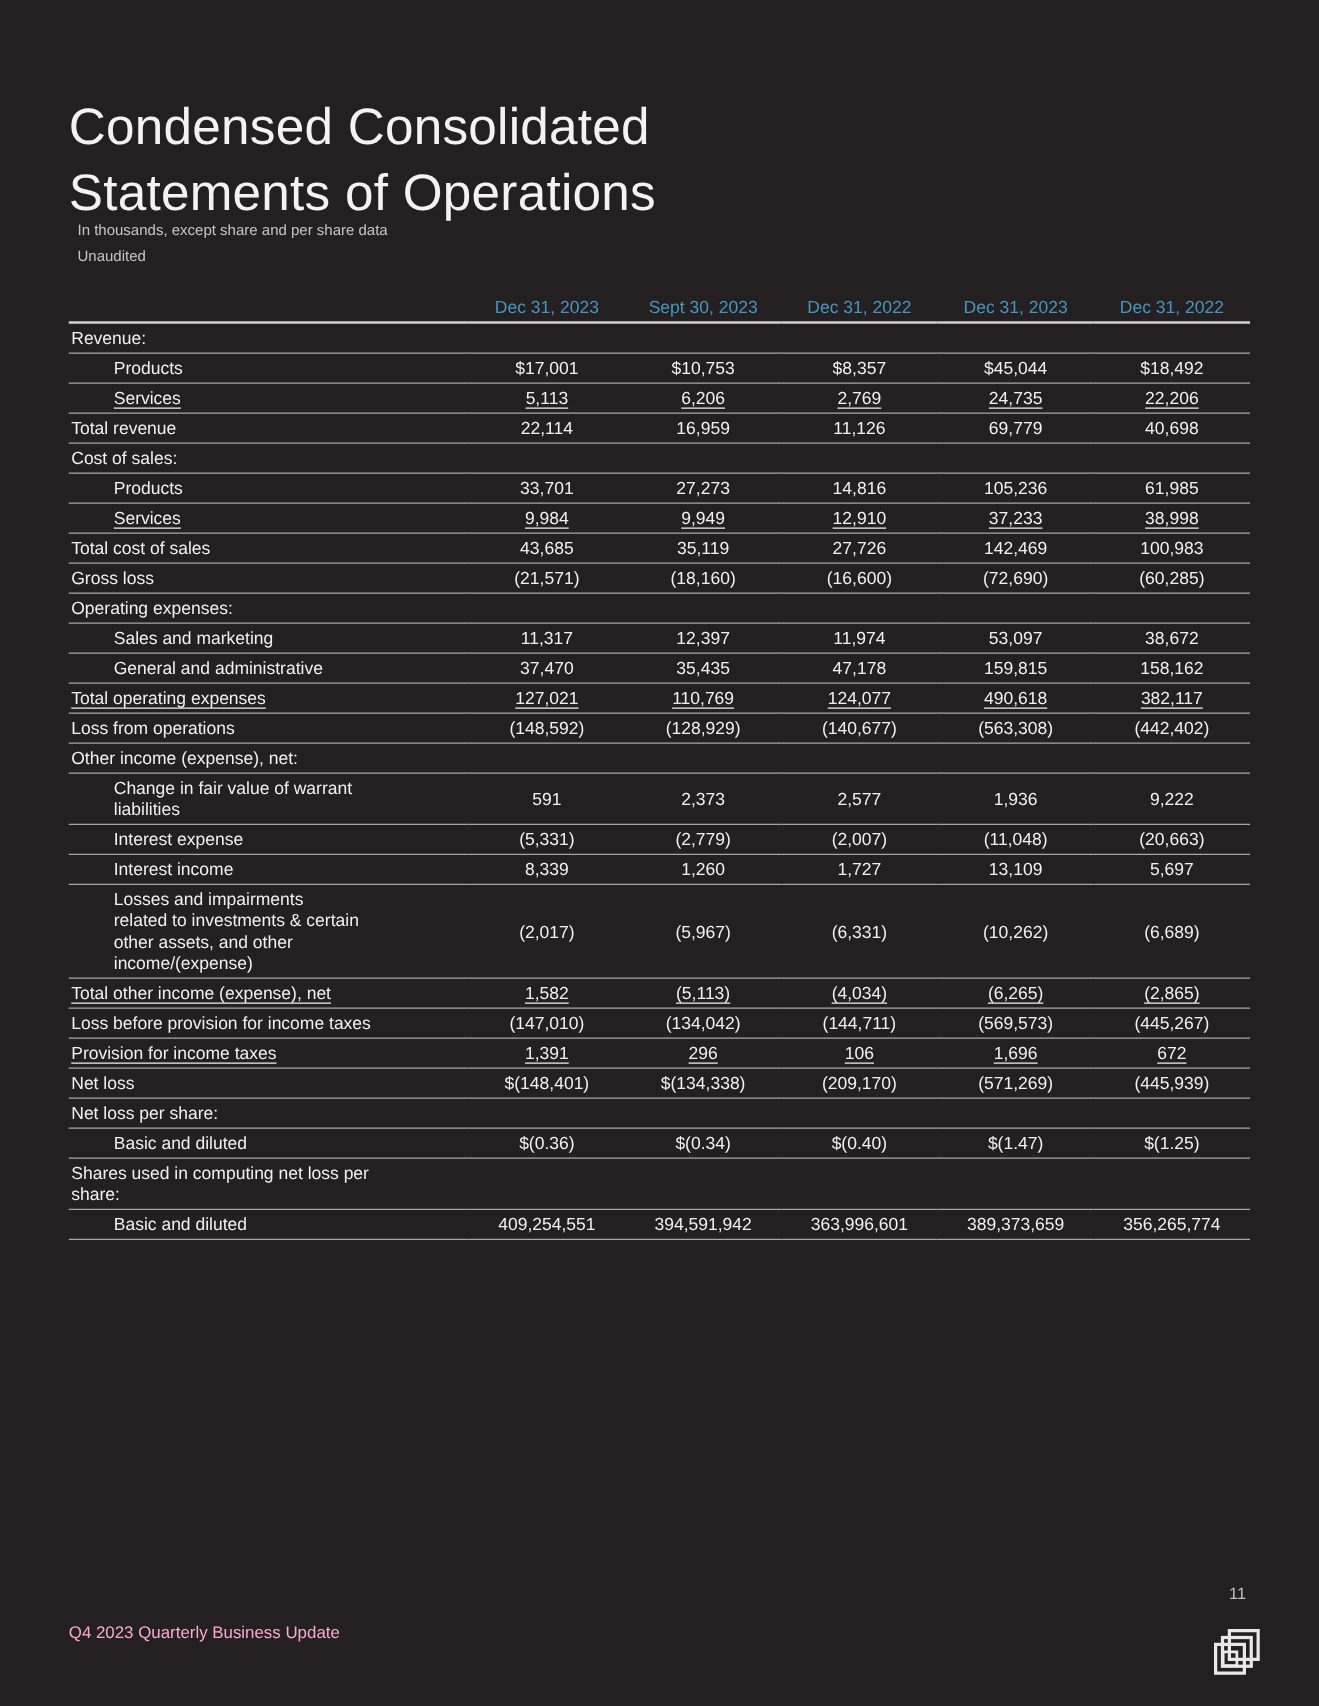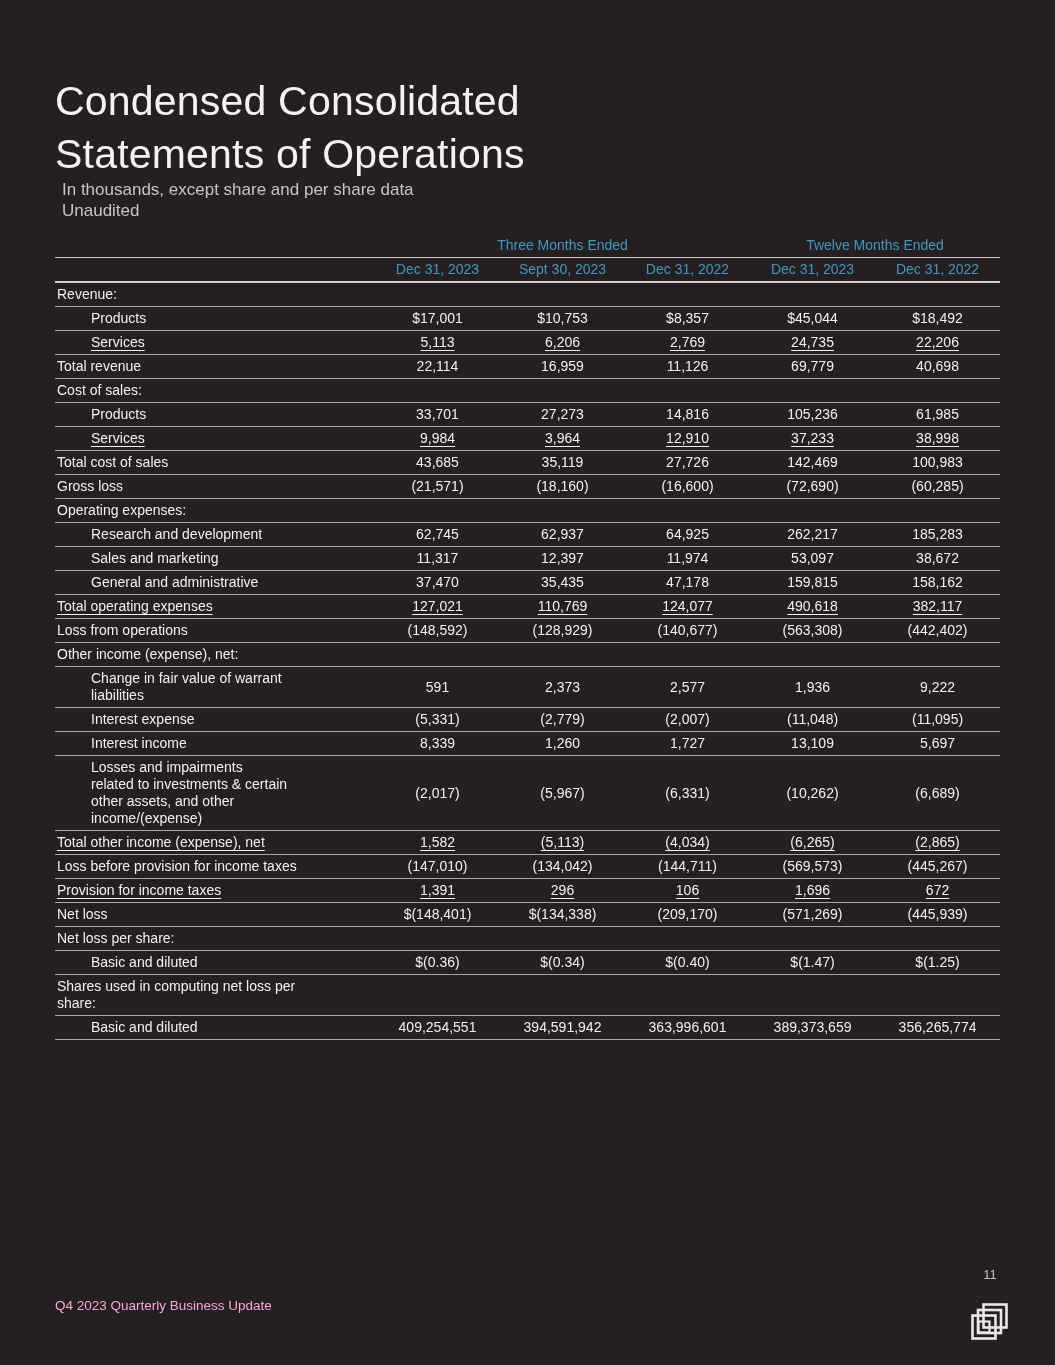--- a/index.html
+++ b/index.html
@@ -10,21 +10,21 @@
     position:relative;overflow:hidden;
     -webkit-font-smoothing:antialiased;
   }
   .title{
     position:absolute;left:55px;top:48px;
     font-size:41px;line-height:53px;font-weight:400;
     color:#f4f2f2;letter-spacing:0.2px;white-space:pre-line;
   }
   .subtitle{
     position:absolute;left:62px;top:162px;
-    font-size:17px;line-height:21px;color:#c7c4c4;white-space:pre-line;
+    font-size:12px;line-height:21px;color:#c7c4c4;white-space:pre-line;
   }
   table.fin{
     position:absolute;left:55px;top:234px;width:945px;
     border-collapse:collapse;table-layout:fixed;
   }
   table.fin td{
     border-bottom:1px solid #a8a5a5;
     color:#f2f0f0;font-size:14px;line-height:17px;
     padding:3px 2px;height:23px;box-sizing:border-box;
     vertical-align:middle;font-weight:400;
@@ -55,25 +55,20 @@
 <table class="fin">
     <colgroup>
       <col style="width: 320px;">
       <col style="width: 125px;">
       <col style="width: 125px;">
       <col style="width: 125px;">
       <col style="width: 125px;">
       <col style="width: 125px;">
     </colgroup>
     <thead>
-      <tr class="grp-row">
-        <td class="lbl"></td>
-        <td class="grp" colspan="3">Three Months Ended</td>
-        <td class="grp" colspan="2">Twelve Months Ended</td>
-      </tr>
       <tr class="date-row">
         <td class="lbl"></td>
         <td class="dt">Dec 31, 2023</td>
         <td class="dt">Sept 30, 2023</td>
         <td class="dt">Dec 31, 2022</td>
         <td class="dt">Dec 31, 2023</td>
         <td class="dt">Dec 31, 2022</td>
       </tr>
     </thead>
     <tbody>
@@ -121,21 +116,21 @@
         <td class="lbl">Products</td>
         <td class="val">33,701</td>
         <td class="val">27,273</td>
         <td class="val">14,816</td>
         <td class="val">105,236</td>
         <td class="val">61,985</td>
       </tr>
       <tr class="indent ul">
         <td class="lbl">Services</td>
         <td class="val">9,984</td>
-        <td class="val">3,964</td>
+        <td class="val">9,949</td>
         <td class="val">12,910</td>
         <td class="val">37,233</td>
         <td class="val">38,998</td>
       </tr>
       <tr class="total">
         <td class="lbl">Total cost of sales</td>
         <td class="val">43,685</td>
         <td class="val">35,119</td>
         <td class="val">27,726</td>
         <td class="val">142,469</td>
@@ -149,28 +144,20 @@
         <td class="val">(72,690)</td>
         <td class="val">(60,285)</td>
       </tr>
       <tr class="section">
         <td class="lbl">Operating expenses:</td>
         <td class="val"></td>
         <td class="val"></td>
         <td class="val"></td>
         <td class="val"></td>
         <td class="val"></td>
-      </tr>
-      <tr class="indent">
-        <td class="lbl">Research and development</td>
-        <td class="val">62,745</td>
-        <td class="val">62,937</td>
-        <td class="val">64,925</td>
-        <td class="val">262,217</td>
-        <td class="val">185,283</td>
       </tr>
       <tr class="indent">
         <td class="lbl">Sales and marketing</td>
         <td class="val">11,317</td>
         <td class="val">12,397</td>
         <td class="val">11,974</td>
         <td class="val">53,097</td>
         <td class="val">38,672</td>
       </tr>
       <tr class="indent">
@@ -213,21 +200,21 @@
         <td class="val">2,577</td>
         <td class="val">1,936</td>
         <td class="val">9,222</td>
       </tr>
       <tr class="indent">
         <td class="lbl">Interest expense</td>
         <td class="val">(5,331)</td>
         <td class="val">(2,779)</td>
         <td class="val">(2,007)</td>
         <td class="val">(11,048)</td>
-        <td class="val">(11,095)</td>
+        <td class="val">(20,663)</td>
       </tr>
       <tr class="indent">
         <td class="lbl">Interest income</td>
         <td class="val">8,339</td>
         <td class="val">1,260</td>
         <td class="val">1,727</td>
         <td class="val">13,109</td>
         <td class="val">5,697</td>
       </tr>
       <tr class="indent">

